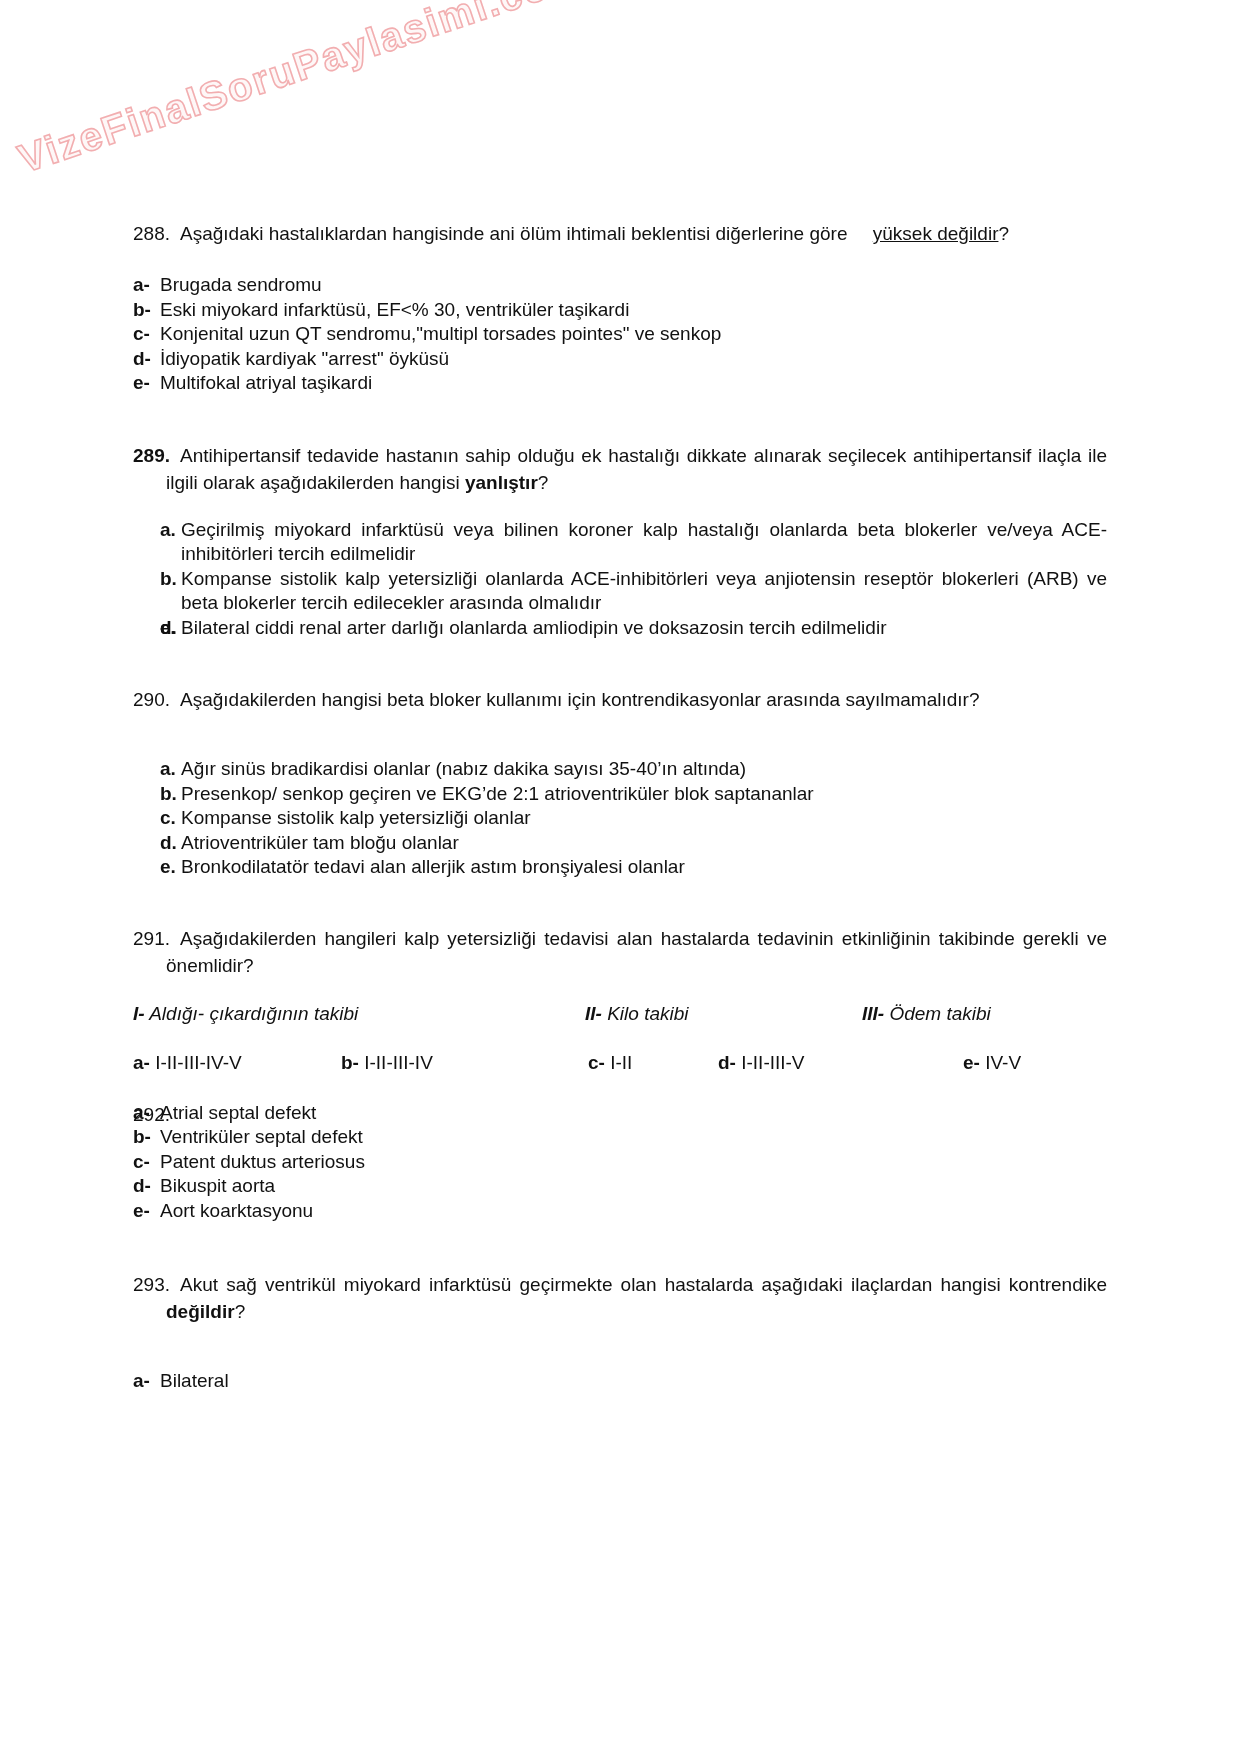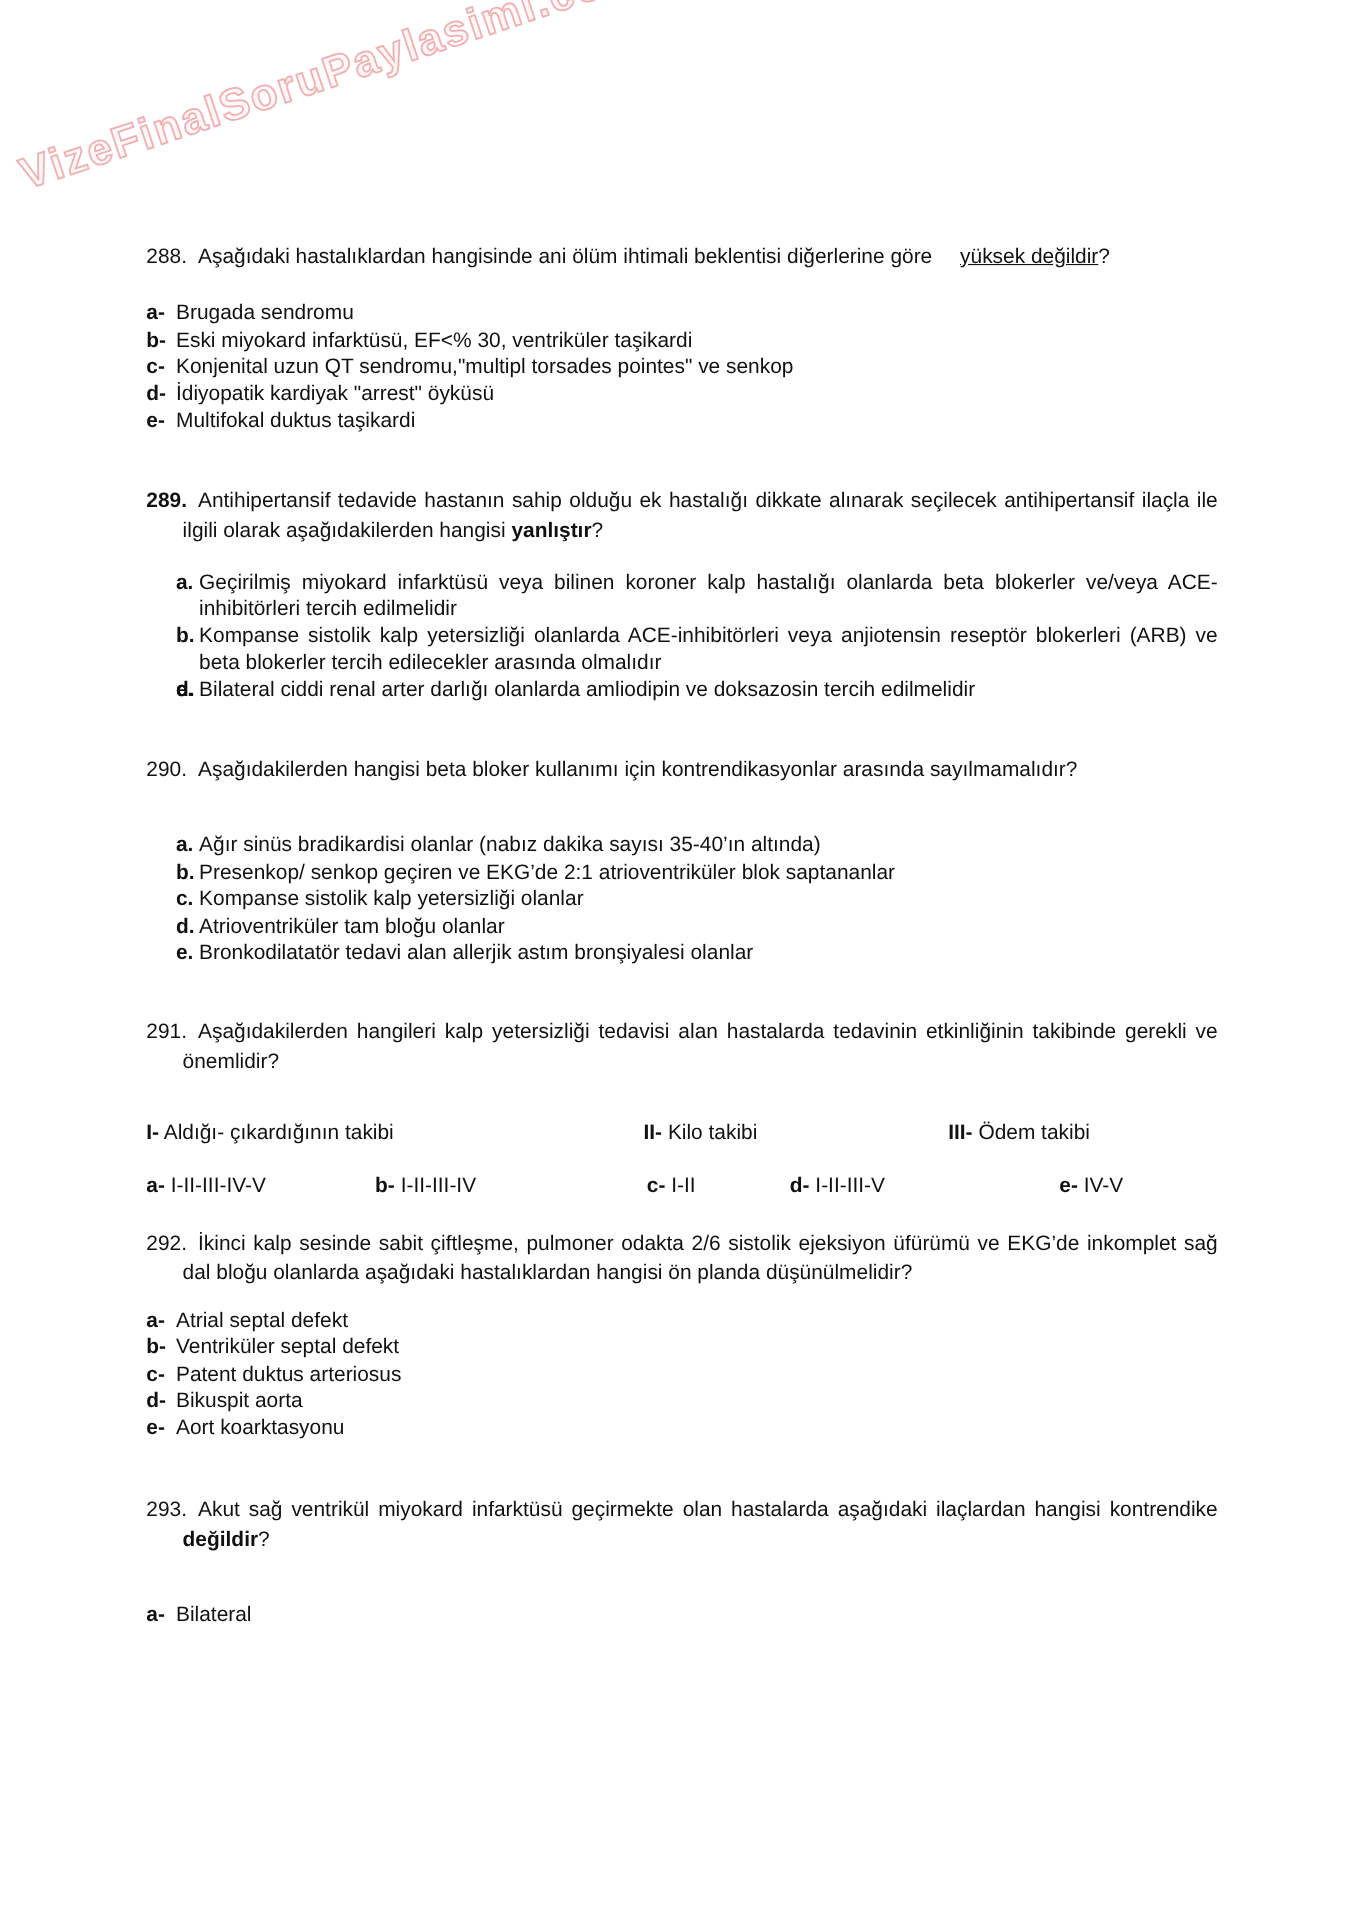--- a/index.html
+++ b/index.html
@@ -46,21 +46,21 @@
   .q2 .opts { margin-top:44px; }
   .q4 .opts { margin-top:18px; }
   .q5 .opts { margin-top:44px; }
 
   .opt { position:relative; line-height:24.5px; }
   .opt-label { position:absolute; left:0; top:0; font-weight:bold; }
   .opts-dash .opt { padding-left:27px; }
   .opts-dot  .opt { margin-left:27px; padding-left:21px; text-align:justify; }
 
   
-  .roman { margin-top:38px; }
+  .roman { margin-top:22px;font-style:italic; }
   .roman-row { position:relative; height:25px; line-height:25px; }
   .roman-item { position:absolute; top:0; white-space:nowrap; }
   .roman-item:nth-child(1) { left:0; }
   .roman-item:nth-child(2) { left:452px; }
   .roman-item:nth-child(3) { left:729px; }
   .roman-label { font-weight:bold; }
 
   .answers { position:relative; margin-top:24px; height:25px; line-height:25px; }
   .answer-item { position:absolute; top:0; white-space:nowrap; }
   .answer-item:nth-child(1) { left:0; }
@@ -76,21 +76,21 @@
 <div class="watermark">VizeFinalSoruPaylasimi.com</div>
 
 <div class="doc">
     <div class="q q0">
       <div class="stem"><span class="qnum">288.</span><span class="seg">Aşağıdaki hastalıklardan hangisinde ani ölüm ihtimali beklentisi diğerlerine göre </span><span class="seg seg-u">yüksek değildir</span><span class="seg">?</span></div>
       <div class="opts opts-dash">
         <div class="opt"><span class="opt-label">a-</span><span>Brugada sendromu</span></div>
         <div class="opt"><span class="opt-label">b-</span><span>Eski miyokard infarktüsü, EF&lt;% 30, ventriküler taşikardi</span></div>
         <div class="opt"><span class="opt-label">c-</span><span>Konjenital uzun QT sendromu,"multipl torsades pointes" ve senkop</span></div>
         <div class="opt"><span class="opt-label">d-</span><span>İdiyopatik kardiyak "arrest" öyküsü</span></div>
-        <div class="opt"><span class="opt-label">e-</span><span>Multifokal duktus taşikardi</span></div>
+        <div class="opt"><span class="opt-label">e-</span><span>Multifokal atriyal taşikardi</span></div>
       </div>
     </div>
     <div class="q q1">
       <div class="stem"><span class="qnum bold">289.</span><span class="seg">Antihipertansif tedavide hastanın sahip olduğu ek hastalığı dikkate alınarak seçilecek antihipertansif ilaçla ile ilgili olarak aşağıdakilerden hangisi </span><span class="seg seg-b">yanlıştır</span><span class="seg">?</span></div>
       <div class="opts opts-dot">
         <div class="opt"><span class="opt-label">a.</span><span>Geçirilmiş miyokard infarktüsü veya bilinen koroner kalp hastalığı olanlarda beta blokerler ve/veya ACE-inhibitörleri tercih edilmelidir</span></div>
         <div class="opt"><span class="opt-label">b.</span><span>Kompanse sistolik kalp yetersizliği olanlarda ACE-inhibitörleri veya anjiotensin reseptör blokerleri (ARB) ve beta blokerler tercih edilecekler arasında olmalıdır</span></div>
         <div class="opt"><span class="opt-label">c.</span></div>
         <div class="opt"><span class="opt-label">d.</span></div>
         <div class="opt"><span class="opt-label">e.</span><span>Bilateral ciddi renal arter darlığı olanlarda amliodipin ve doksazosin tercih edilmelidir</span></div>
@@ -117,21 +117,21 @@
       </div>
       <div class="answers">
         <span class="answer-item"><span class="answer-label">a-</span> <span>I-II-III-IV-V</span></span>
         <span class="answer-item"><span class="answer-label">b-</span> <span>I-II-III-IV</span></span>
         <span class="answer-item"><span class="answer-label">c-</span> <span>I-II</span></span>
         <span class="answer-item"><span class="answer-label">d-</span> <span>I-II-III-V</span></span>
         <span class="answer-item"><span class="answer-label">e-</span> <span>IV-V</span></span>
       </div>
     </div>
     <div class="q q4">
-      <div class="stem"><span class="qnum">292.</span><span class="seg">İkinci kalp sesinde sabit çiftleşme, pulmoner odakta 2/6 sistolik ejeksiyon üfürümü ve EKG’de inkomplet sağ dal bloğu olanlarda aşağıdaki hastalıklardan hangisi ön planda düşünülmelidir?</span></div>
+      <div class="stem"><span class="qnum">292.</span></div>
       <div class="opts opts-dash">
         <div class="opt"><span class="opt-label">a-</span><span>Atrial septal defekt</span></div>
         <div class="opt"><span class="opt-label">b-</span><span>Ventriküler septal defekt</span></div>
         <div class="opt"><span class="opt-label">c-</span><span>Patent duktus arteriosus</span></div>
         <div class="opt"><span class="opt-label">d-</span><span>Bikuspit aorta</span></div>
         <div class="opt"><span class="opt-label">e-</span><span>Aort koarktasyonu</span></div>
       </div>
     </div>
     <div class="q q5">
       <div class="stem"><span class="qnum">293.</span><span class="seg">Akut sağ ventrikül miyokard infarktüsü geçirmekte olan hastalarda aşağıdaki ilaçlardan hangisi kontrendike </span><span class="seg seg-b">değildir</span><span class="seg">?</span></div>

